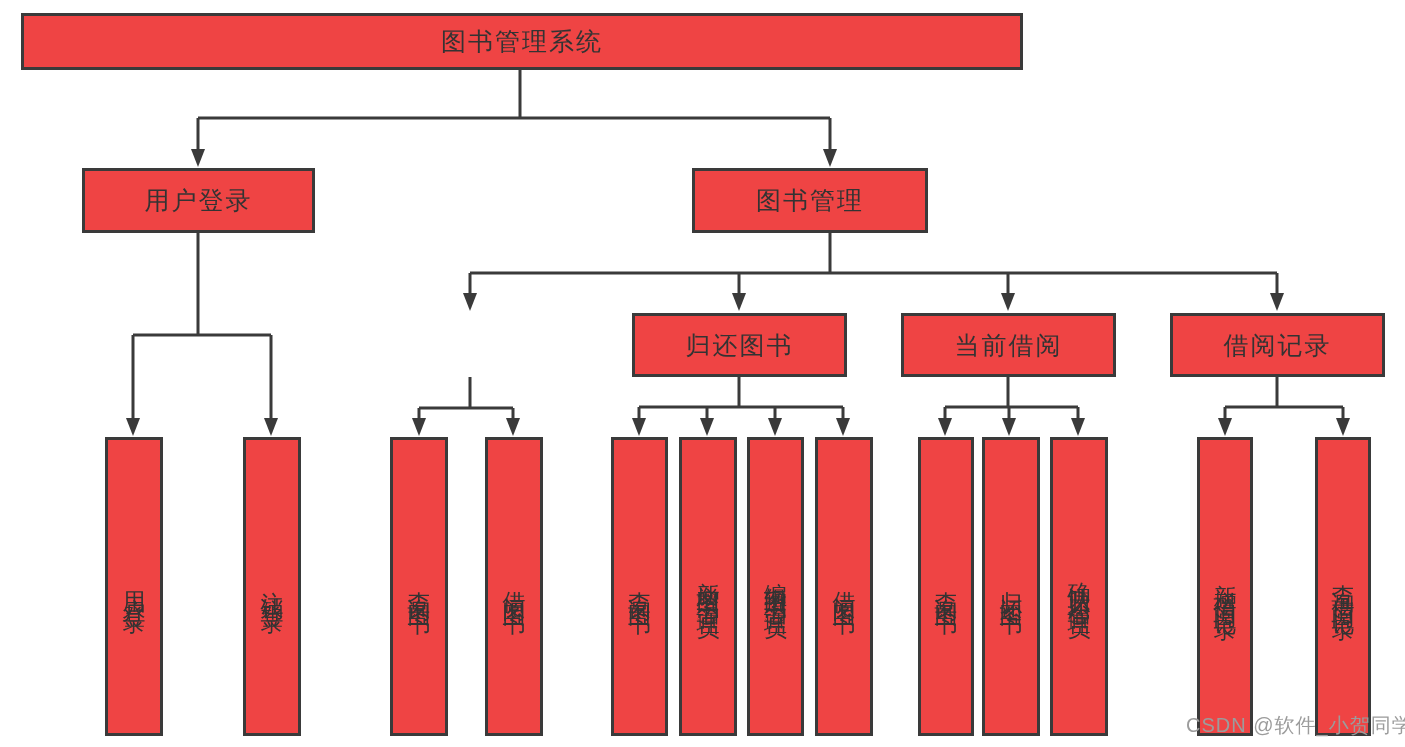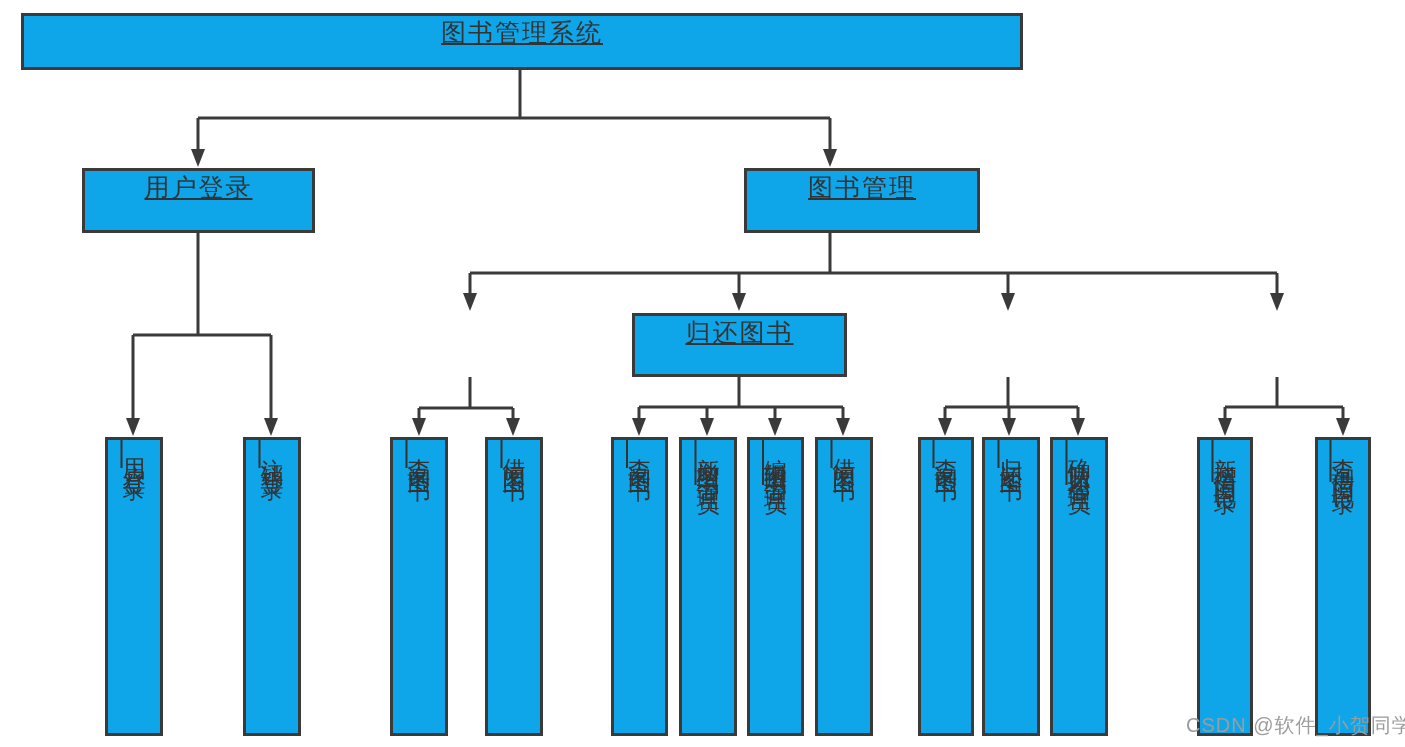--- a/index.html
+++ b/index.html
@@ -2,23 +2,23 @@
 <html><head>
 <meta charset="utf-8">
 <style>
   html,body{margin:0;padding:0;background:#fff;}
   .canvas{
     position:relative;width:1405px;height:747px;background:#ffffff;
     font-family:"Liberation Sans","DejaVu Sans",sans-serif;overflow:hidden;
   }
   .connector-layer{position:absolute;left:0;top:0;z-index:1;}
   .box{
-    position:absolute;background:#0ea5e9;border:3px solid #3a3a3a;
-    box-sizing:border-box;display:flex;justify-content:center;
-    color:#333333;z-index:2;text-decoration:underline;
+    position:absolute;background:#ef4444;border:3px solid #3a3a3a;
+    box-sizing:border-box;display:flex;align-items:center;justify-content:center;
+    color:#333333;z-index:2;
   }
   .h-label{font-size:25px;letter-spacing:2px;white-space:nowrap;}
   .v-label{
     writing-mode:vertical-rl;text-orientation:mixed;
     font-size:23px;letter-spacing:7px;line-height:1;white-space:nowrap;
   }
   .watermark{
     position:absolute;left:1186px;top:712px;z-index:3;
     font-size:20px;color:#9c9c9c;letter-spacing:1px;white-space:nowrap;
   }
@@ -68,26 +68,32 @@
     </g>
   </svg>
 
   <div class="box" style="left:21px;top:13px;width:1002px;height:57px;">
     <span class="h-label">图书管理系统</span>
   </div>
 
   <div class="box" style="left:82px;top:168px;width:233px;height:65px;">
     <span class="h-label">用户登录</span>
   </div>
-  <div class="box" style="left:744px;top:168px;width:236px;height:65px;">
+  <div class="box" style="left:692px;top:168px;width:236px;height:65px;">
     <span class="h-label">图书管理</span>
   </div>
 
   <div class="box" style="left:632px;top:313px;width:215px;height:64px;">
     <span class="h-label">归还图书</span>
+  </div>
+  <div class="box" style="left:901px;top:313px;width:215px;height:64px;">
+    <span class="h-label">当前借阅</span>
+  </div>
+  <div class="box" style="left:1170px;top:313px;width:215px;height:64px;">
+    <span class="h-label">借阅记录</span>
   </div>
 
   <div class="box" style="left:105px;top:437px;width:58px;height:299px;">
     <span class="v-label">用户登录</span>
   </div>
   <div class="box" style="left:243px;top:437px;width:58px;height:299px;">
     <span class="v-label">注销登录</span>
   </div>
 
   <div class="box" style="left:390px;top:437px;width:58px;height:299px;">

